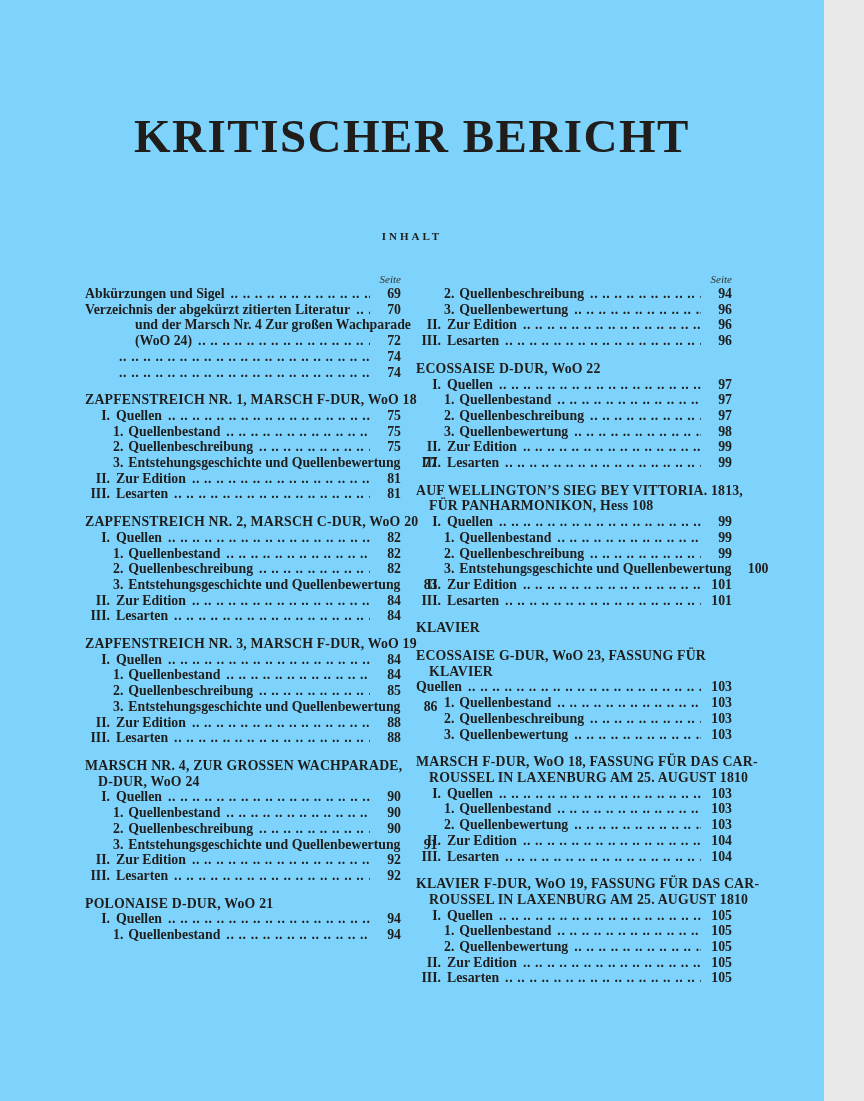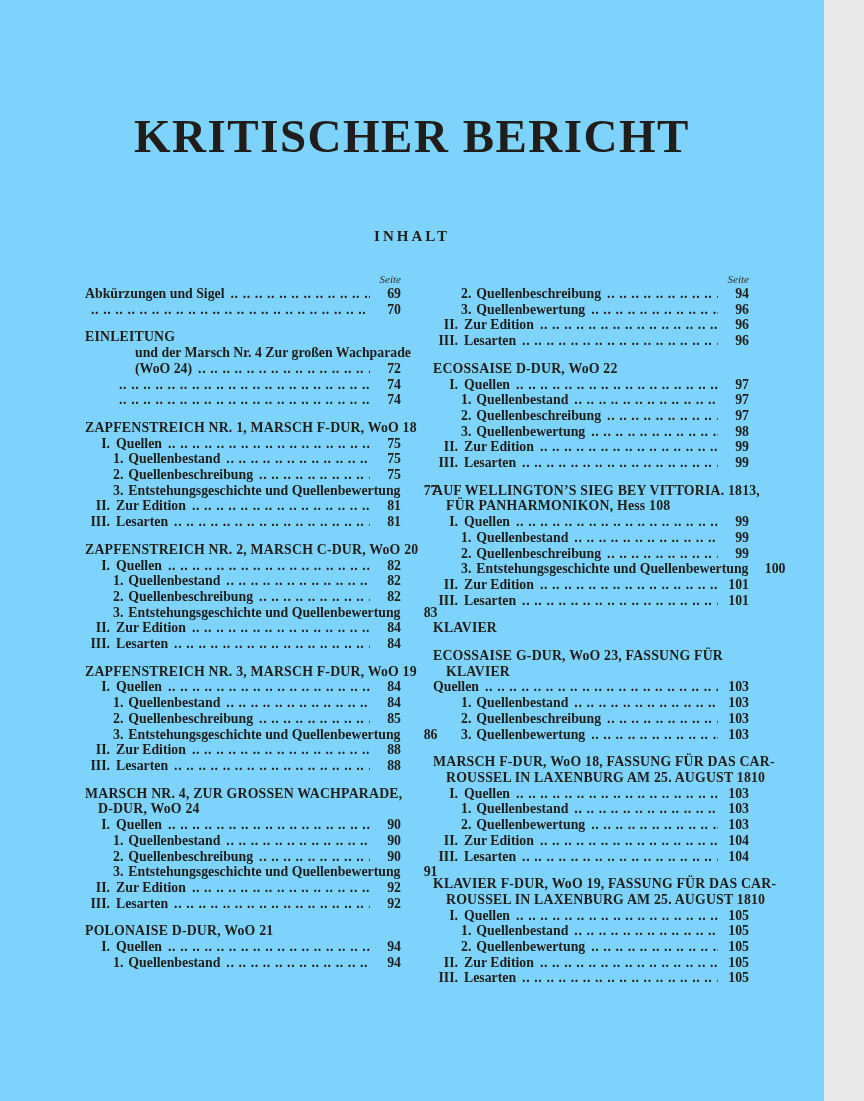--- a/index.html
+++ b/index.html
@@ -22,31 +22,31 @@
     text-align:center;
     font-size:47px;
     line-height:52px;
     font-weight:700;
     letter-spacing:1.5px;
     white-space:nowrap;
   }
   .subtitle{
     margin-top:66px;
     text-align:center;
-    font-size:15px;
+    font-size:11px;
     line-height:16px;
     font-weight:700;
     letter-spacing:3px;
   }
   .columns{
     position:absolute;
     left:85px;top:272px;
     width:664px;
     display:flex;
-    gap:32px;
+    gap:15px;
   }
   .col{width:316px;flex:0 0 316px;}
   .seite{
     text-align:right;
     font-style:italic;
     font-weight:400;
     font-size:11px;
     line-height:14px;
     height:14px;
     color:#35322e;
@@ -103,26 +103,26 @@
   <div class="columns">
     <div class="col" id="col-left">
       <div class="seite">Seite</div>
     <div class="block">
           <div class="row ">
             <span class="lbl">Abkürzungen und Sigel</span>
             <span class="dots">.. .. .. .. .. .. .. .. .. .. .. .. .. .. .. .. .. .. .. .. .. .. .. .. .. .. .. .. .. .. .. .. .. .. .. .. .. .. .. .. .. .. .. .. .. .. .. .. .. .. .. .. .. .. .. .. .. .. .. .. .. .. .. .. .. .. .. .. .. .. </span>
             <span class="pg">69</span>
           </div>
           <div class="row ">
+            <span class="lbl">Verzeichnis der abgekürzt zitierten Literatur</span>
             <span class="dots">.. .. .. .. .. .. .. .. .. .. .. .. .. .. .. .. .. .. .. .. .. .. .. .. .. .. .. .. .. .. .. .. .. .. .. .. .. .. .. .. .. .. .. .. .. .. .. .. .. .. .. .. .. .. .. .. .. .. .. .. .. .. .. .. .. .. .. .. .. .. </span>
             <span class="pg">70</span>
           </div>
         </div>
         <div class="block">
-          <div class="heading">EINLEITUNG</div>
           <div class="row i2">
             <span class="lbl">und der Marsch Nr. 4 Zur großen Wachparade</span>
           </div>
           <div class="row i2">
             <span class="lbl">(WoO 24)</span>
             <span class="dots">.. .. .. .. .. .. .. .. .. .. .. .. .. .. .. .. .. .. .. .. .. .. .. .. .. .. .. .. .. .. .. .. .. .. .. .. .. .. .. .. .. .. .. .. .. .. .. .. .. .. .. .. .. .. .. .. .. .. .. .. .. .. .. .. .. .. .. .. .. .. </span>
             <span class="pg">72</span>
           </div>
           <div class="row i1">
             <span class="dots">.. .. .. .. .. .. .. .. .. .. .. .. .. .. .. .. .. .. .. .. .. .. .. .. .. .. .. .. .. .. .. .. .. .. .. .. .. .. .. .. .. .. .. .. .. .. .. .. .. .. .. .. .. .. .. .. .. .. .. .. .. .. .. .. .. .. .. .. .. .. </span>

